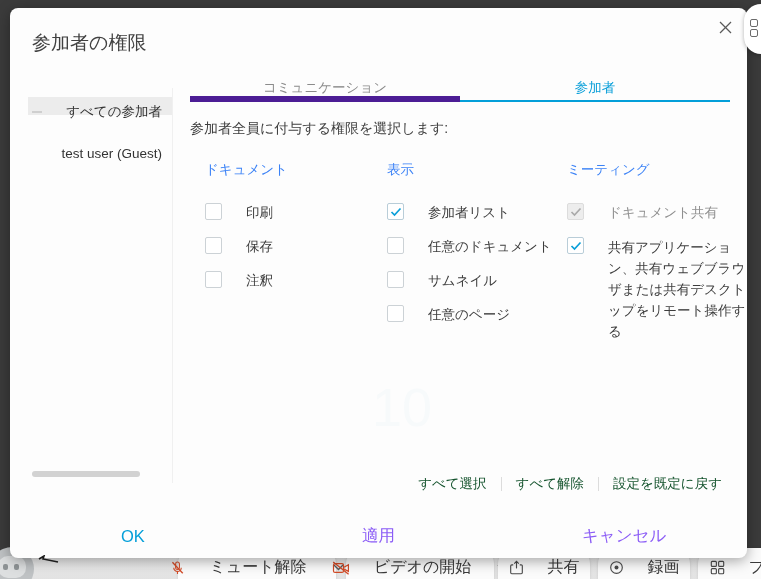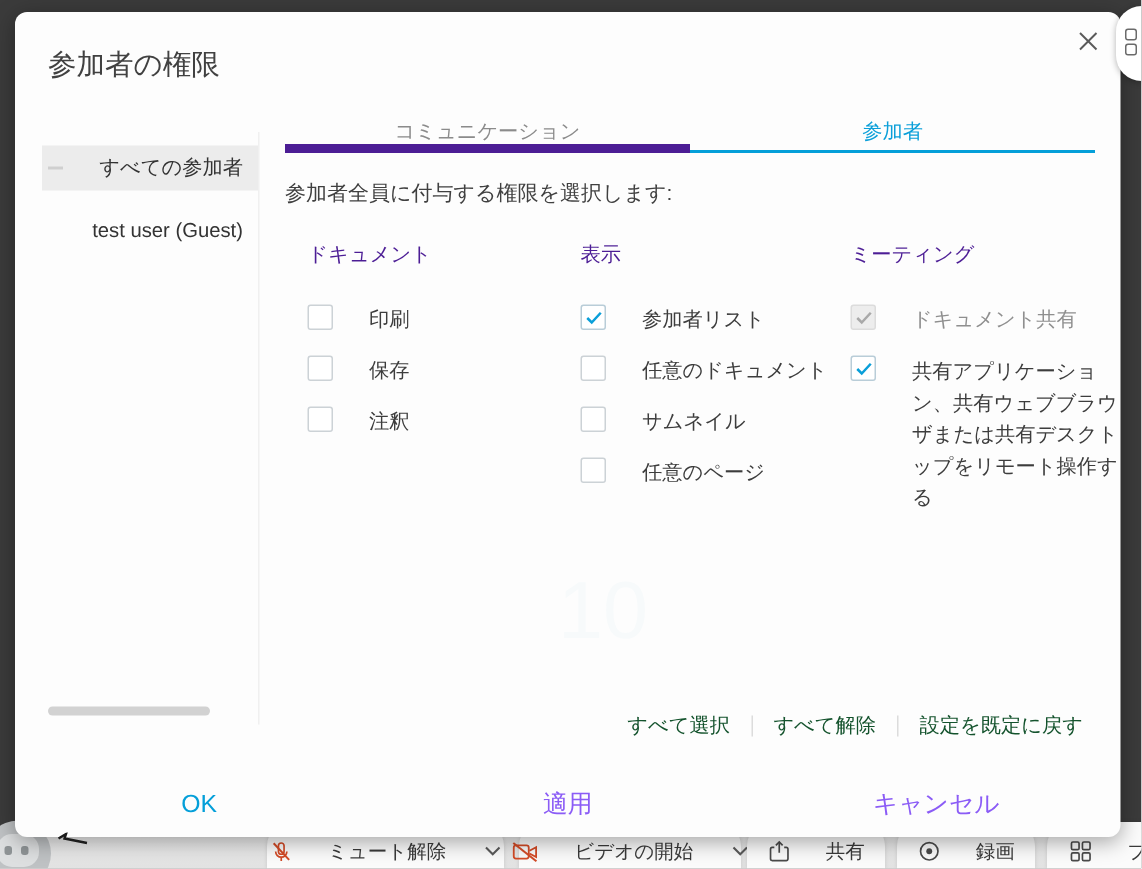--- a/index.html
+++ b/index.html
@@ -6,21 +6,21 @@
   html,body { width:761px; height:579px; }
   body { font-family:"Liberation Sans","DejaVu Sans",sans-serif; }
   #screen { position:relative; width:761px; height:579px; background:#3b3b3b; overflow:hidden; }
 
   
   .toolbar { position:absolute; left:0; right:0; bottom:0; height:26px;
              background:linear-gradient(#efefef,#e2e2e2); }
   .pill { position:absolute; bottom:0; height:31px; background:#fbfbfb;
           border-radius:16px 16px 0 0; box-shadow:0 0 3px rgba(0,0,0,.12);
           display:flex; align-items:center; justify-content:center; gap:24px;
-          padding-top:8px; font-size:13px; color:#3a3a3a; white-space:nowrap; cursor:pointer; }
+          padding-top:8px; font-size:16px; color:#3a3a3a; white-space:nowrap; cursor:pointer; }
   .pill svg { flex:0 0 auto; }
   .ico-red { color:#d34b27; }
   .ico-gray { color:#4a4a4a; }
   .chev { color:#5a5a5a; margin-left:2px; }
 
   .avatar { position:absolute; left:-10px; bottom:-12px; width:44px; height:44px;
             border-radius:50%; background:#bfc2c4; overflow:hidden; }
   .avatar .face { position:absolute; left:8px; top:9px; width:28px; height:22px;
                   border-radius:10px; background:#dddfe0; }
   .avatar .eye { position:absolute; top:8px; width:5px; height:6px; border-radius:2px; background:#8f9496; }
@@ -40,40 +40,40 @@
   .dialog { position:absolute; left:10px; top:8px; width:737px; height:550px;
             background:#fdfdfd; border-radius:8px; box-shadow:0 3px 14px rgba(0,0,0,.35); z-index:20; }
   .dlg-title { position:absolute; left:22px; top:22px; font-size:19px; color:#414141; }
   .close-btn { position:absolute; right:10px; top:7px; width:24px; height:24px;
                display:flex; align-items:center; justify-content:center; color:#5a5a5a; cursor:pointer; }
 
   
   .sb-divider { position:absolute; left:162px; top:80px; width:1px; height:395px; background:#f0f0f0; }
   .sb-item { position:absolute; left:18px; width:144px; text-align:right; padding-right:10px;
              font-size:13.5px; color:#333; cursor:pointer; }
-  .sb-item.sel { top:89px; height:30px; line-height:30px; background:#ececec; }
+  .sb-item.sel { top:89px; height:18px; line-height:30px; background:#ececec; }
   .sb-item.plain { top:132px; height:28px; line-height:28px; }
   .sb-dash { position:absolute; left:22px; top:103px; width:10px; height:2px; background:#cfcfcf; }
   .sb-scroll { position:absolute; left:22px; top:463px; width:108px; height:6px;
                border-radius:3px; background:#d2d2d2; cursor:pointer; }
 
   
   .tabs { position:absolute; left:180px; top:68px; width:540px; height:26px; display:flex; }
   .tab { flex:1; text-align:center; font-size:13.5px; line-height:24px; cursor:pointer; }
   .tab.inactive { color:#8b8b8b; border-bottom:6px solid #4c1d95; }
   .tab.active { color:#0a9fd9; border-bottom:2px solid #049fd9; }
 
   .instruction { position:absolute; left:180px; top:112px; font-size:14px; color:#404040; }
 
   
   .perm-col { position:absolute; top:153px; }
   .perm-col.c1 { left:195px; }
   .perm-col.c2 { left:377px; }
   .perm-col.c3 { left:557px; }
-  .col-title { font-size:13.5px; color:#4c1d95; margin-bottom:24px; }
+  .col-title { font-size:13.5px; color:#3b82f6; margin-bottom:24px; }
   .cb-row { display:flex; align-items:flex-start; gap:24px; margin-bottom:15px; cursor:pointer; }
   .cb { flex:0 0 auto; width:17px; height:17px; border:1px solid #ccd2d6; border-radius:2px;
         background:#fff; display:flex; align-items:center; justify-content:center; color:#0a9fd9; }
   .cb-row.checked .cb { border-color:#b9cdd8; }
   .cb-row.disabled .cb { background:#ededed; border-color:#dcdcdc; color:#a9a9a9; }
   .cb-label { font-size:13.5px; color:#3d3d3d; line-height:18px; white-space:nowrap; padding-top:1px; }
   .cb-row.disabled .cb-label { color:#8f8f8f; }
   .c3 .cb-row.multiline { margin-bottom:12px; }
   .c3 .multiline .cb-label { white-space:normal; width:138px; line-height:21px; padding-top:0; }
 

